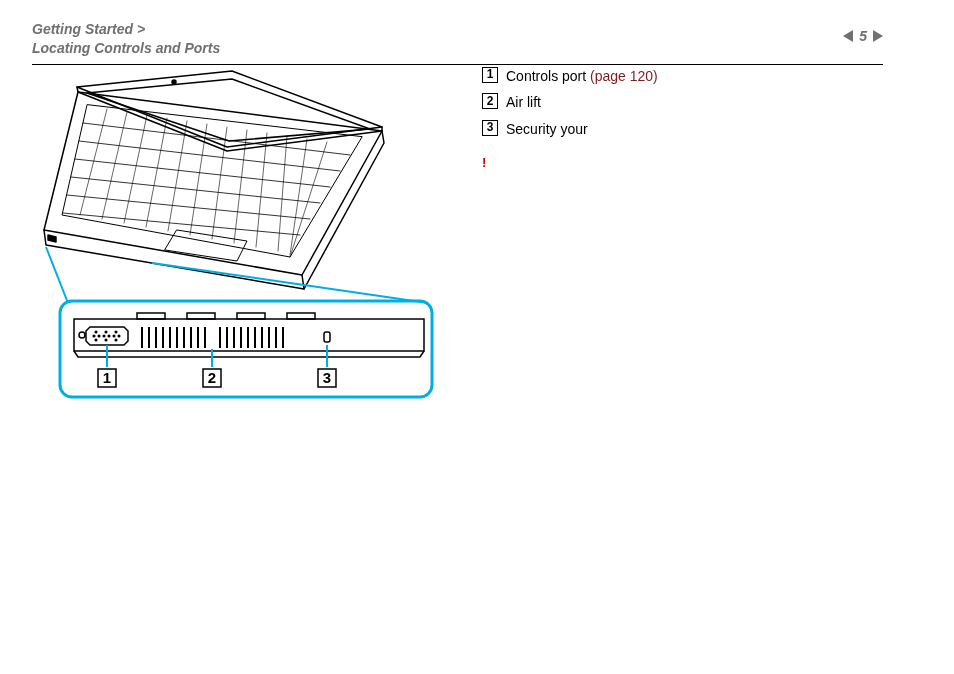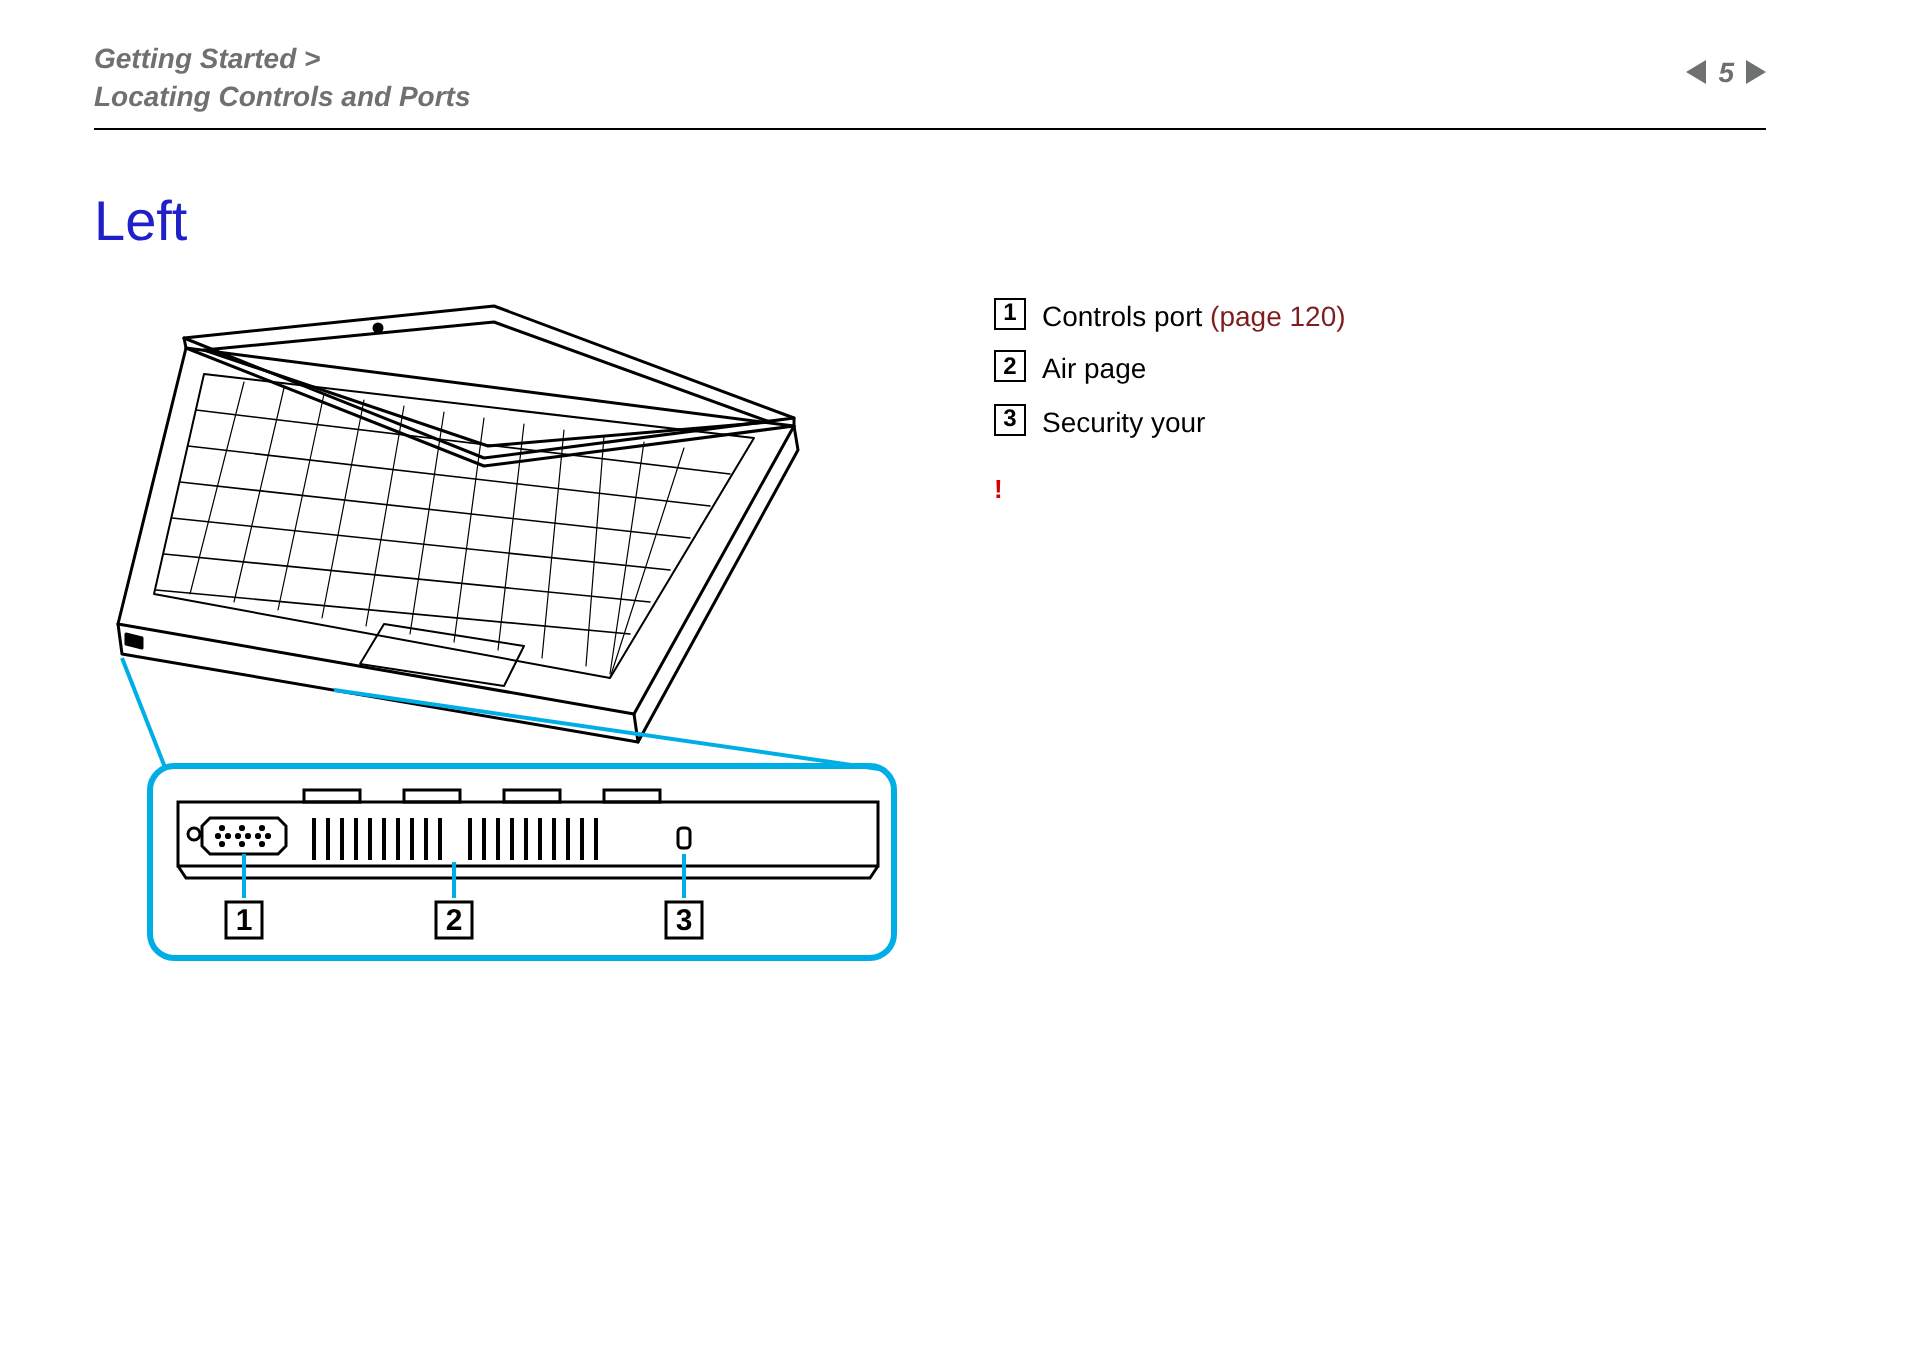--- a/index.html
+++ b/index.html
@@ -1,16 +1,16 @@
 <!DOCTYPE html>
 <html><head>
 <meta charset="utf-8">
 <style>
   html,body{margin:0;padding:0;background:#fff;font-family:Helvetica,Arial,sans-serif;color:#000}
-  .page{width:923px;height:674px;position:relative;box-sizing:border-box;padding:20px 40px 20px 47px}
+  .page{width:923px;height:674px;position:relative;box-sizing:border-box;padding:20px 40px 20px 32px}
   .header{display:flex;align-items:flex-start;justify-content:space-between;padding-bottom:6px;border-bottom:1px solid #000}
   .breadcrumb{font-weight:bold;font-style:italic;color:#6f7070;font-size:14px;line-height:1.35}
   .pager{display:flex;align-items:center;gap:6px;color:#6f7070;font-style:italic;font-weight:bold;font-size:14px;padding-top:8px}
   .arrow{width:0;height:0;border-top:6px solid transparent;border-bottom:6px solid transparent;cursor:pointer}
   .arrow.left{border-right:10px solid #6f7070}
   .arrow.right{border-left:10px solid #6f7070}
   .page-num{font-style:italic}
   .page-title{color:#2020c8;font-size:28px;font-weight:normal;margin:30px 0 20px 0}
   .content{display:flex;gap:30px}
   .illustration{width:420px}
@@ -33,21 +33,20 @@
       <span>Getting Started &gt;</span><br>
       <span>Locating Controls and Ports</span>
     </div>
     <div class="pager">
       <div class="arrow left"></div>
       <span class="page-num">5</span>
       <div class="arrow right"></div>
     </div>
   </div>
 
-  <h1 class="page-title">Left</h1>
 
   <div class="content">
 
     <div class="illustration">
       <svg viewBox="0 0 420 340" width="420" height="340">
 
         <g stroke="#000" stroke-width="1.5" fill="none" stroke-linejoin="round" stroke-linecap="round">
 
           <path d="M45 22 L200 6 L350 62 L195 82 Z"></path>
           <path d="M55 28 L200 14 L338 64 L197 76 Z"></path>
@@ -167,21 +166,21 @@
     <div class="legend">
       <div class="legend-row">
         <span class="boxnum">1</span>
         <span>
           <span>Controls port</span>
           <span class="link">(page 120)</span>
         </span>
       </div>
       <div class="legend-row">
         <span class="boxnum">2</span>
-        <span>Air page</span>
+        <span>Air lift</span>
       </div>
       <div class="legend-row">
         <span class="boxnum">3</span>
         <span>Security your</span>
       </div>
 
       <div class="warning">
         <span class="warn-mark">!</span>
       </div>
     </div>

